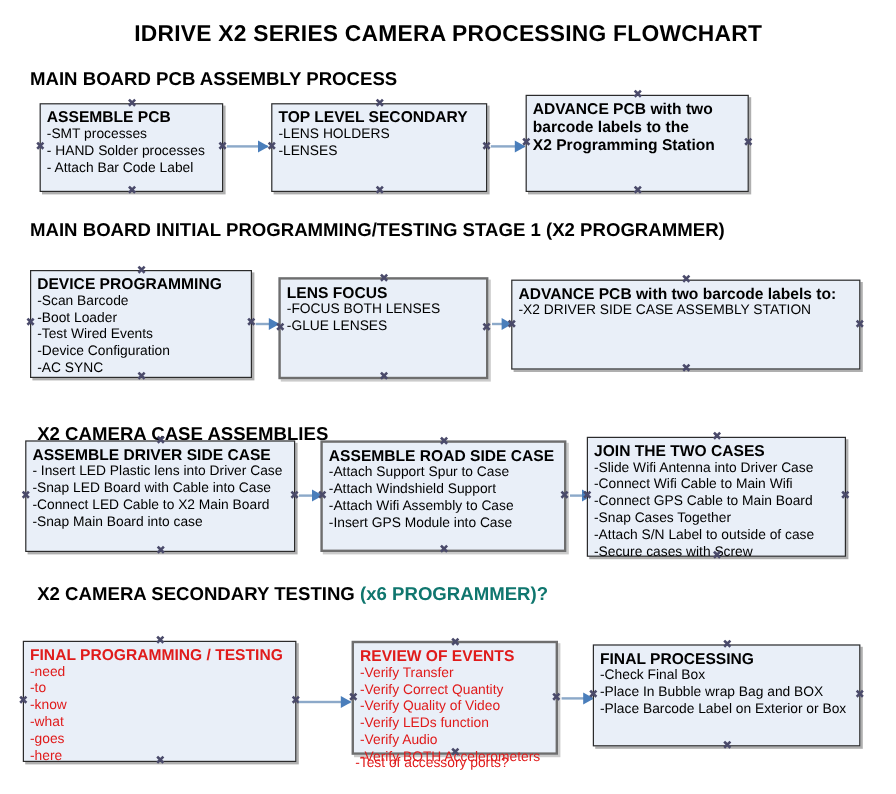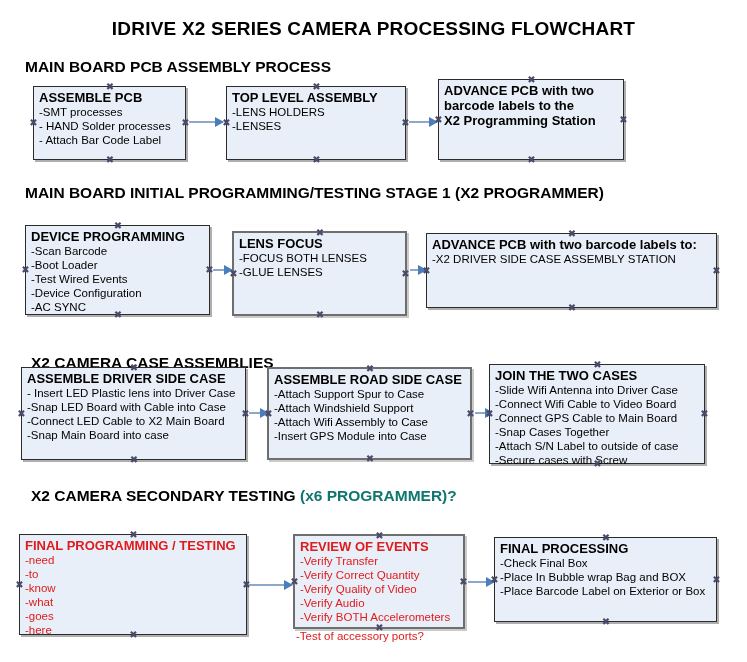--- a/index.html
+++ b/index.html
@@ -112,21 +112,21 @@
     <span class="hx b">✖</span>
     <span class="hx l">✖</span>
     <span class="hx r">✖</span>
   </div>
 
   <div class="conn" style="left:189px;top:121px;width:34px;">
     <span class="head"></span>
   </div>
 
   <div class="box" style="left:226px;top:86px;width:180px;height:74px;">
-    <div class="box-title">TOP LEVEL ASSEMBLY</div>
+    <div class="box-title">TOP LEVEL SECONDARY</div>
     <div class="box-line">-LENS HOLDERS</div>
     <div class="box-line">-LENSES</div>
     <span class="hx t">✖</span>
     <span class="hx b">✖</span>
     <span class="hx l">✖</span>
     <span class="hx r">✖</span>
   </div>
 
   <div class="conn" style="left:409px;top:121px;width:28px;">
     <span class="head"></span>
@@ -218,21 +218,21 @@
     <span class="hx r">✖</span>
   </div>
 
   <div class="conn" style="left:475px;top:412px;width:18px;">
     <span class="head"></span>
   </div>
 
   <div class="box" style="left:489px;top:364px;width:216px;height:100px;">
     <div class="box-title">JOIN THE TWO CASES</div>
     <div class="box-line">-Slide Wifi Antenna into Driver Case</div>
-    <div class="box-line">-Connect Wifi Cable to Video Board</div>
+    <div class="box-line">-Connect Wifi Cable to Main Wifi</div>
     <div class="box-line">-Connect GPS Cable to Main Board</div>
     <div class="box-line">-Snap Cases Together</div>
     <div class="box-line">-Attach S/N Label to outside of case</div>
     <div class="box-line">-Secure cases with Screw</div>
     <span class="hx t">✖</span>
     <span class="hx b">✖</span>
     <span class="hx l">✖</span>
     <span class="hx r">✖</span>
   </div>
 
@@ -256,20 +256,21 @@
 
   <div class="conn" style="left:249px;top:584px;width:43px;">
     <span class="head"></span>
   </div>
 
   <div class="box gray red-text" style="left:293px;top:534px;width:172px;height:95px;">
     <div class="box-title">REVIEW OF EVENTS</div>
     <div class="box-line">-Verify Transfer</div>
     <div class="box-line">-Verify Correct Quantity</div>
     <div class="box-line">-Verify Quality of Video</div>
+    <div class="box-line">-Verify LEDs function</div>
     <div class="box-line">-Verify Audio</div>
     <div class="box-line">-Verify BOTH Accelerometers</div>
     <span class="hx t">✖</span>
     <span class="hx b">✖</span>
     <span class="hx l">✖</span>
     <span class="hx r">✖</span>
   </div>
 
   <div class="overflow-line" style="left:296px;top:629px;">-Test of accessory ports?</div>
 

